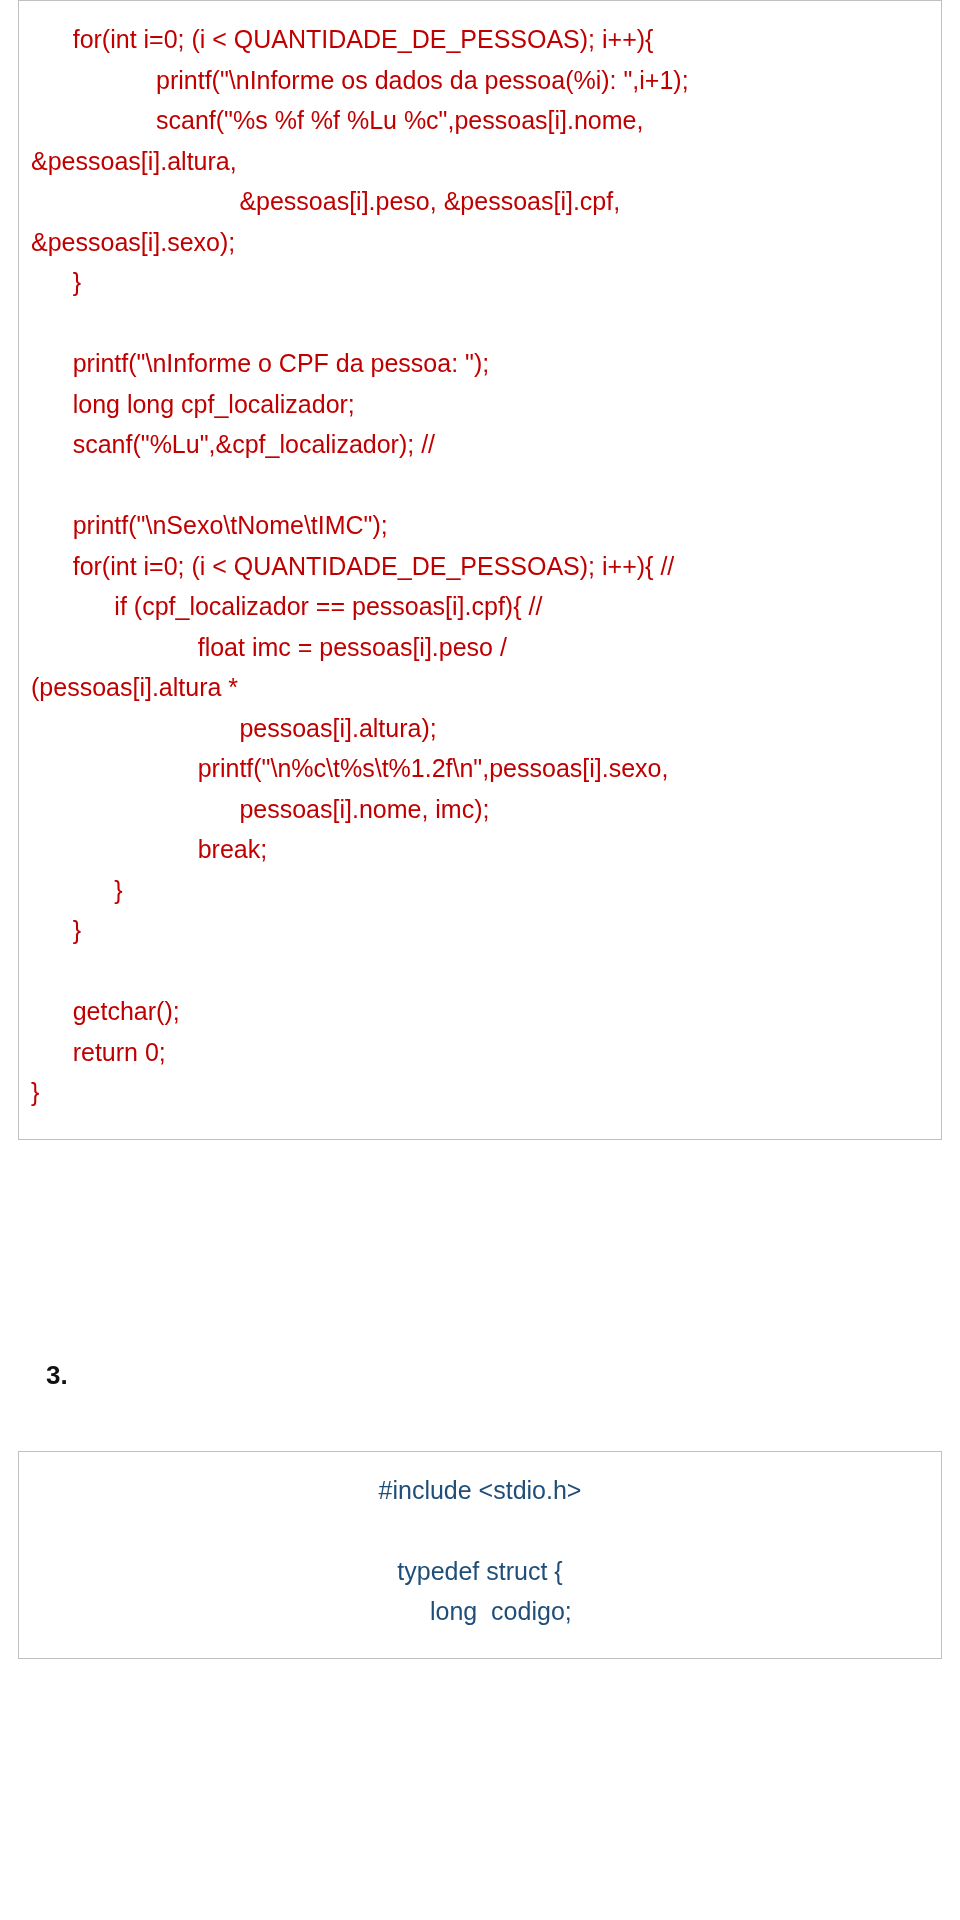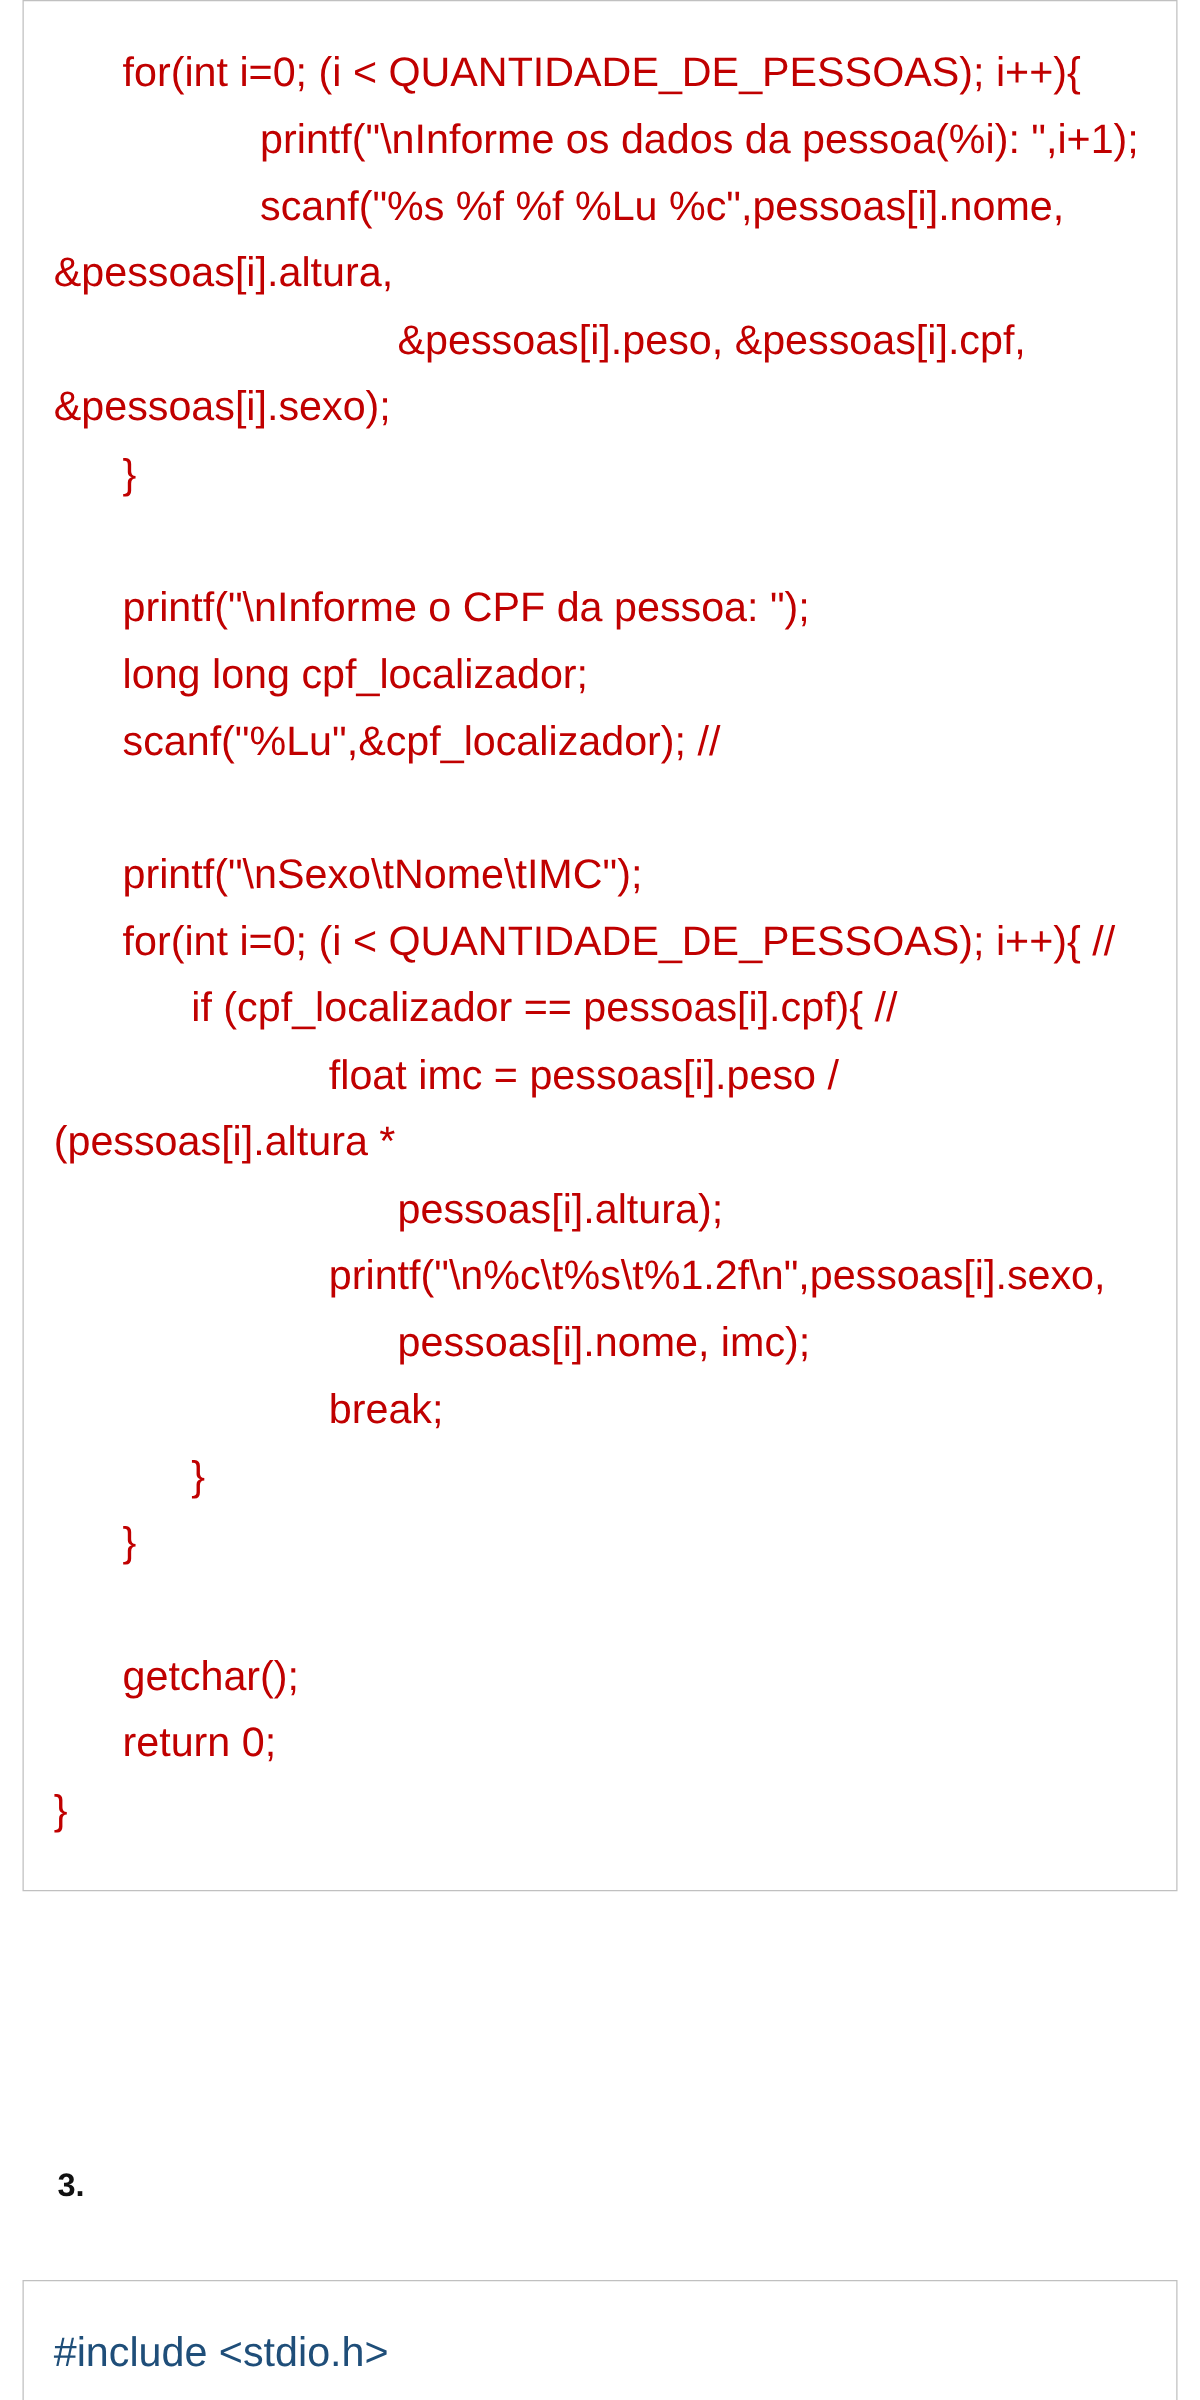--- a/index.html
+++ b/index.html
@@ -18,30 +18,31 @@
   .codebox {
     border: 1px solid #c0c0c0;
     margin: 0 18px 0 18px;
     padding: 18px 12px 26px 12px;
     box-sizing: border-box;
   }
   .codebox + .section-num {
     margin-top: 220px;
   }
   pre.code {
-    margin: 12px;
+    margin: 0;
     white-space: pre-wrap;
     word-wrap: break-word;
     font-family: Arial, Helvetica, sans-serif;
-    font-size: 33px;
+    font-size: 25px;
     line-height: 1.62;
     color: #c00000;
   }
   .blue pre.code {
     color: #1f4e79;
+    text-align: center;
   }
   .section-num {
     font-size: 26px;
     color: #111;
     margin: 0 18px 60px 46px;
     font-family: Arial, Helvetica, sans-serif;
     font-weight: bold;
   }
   .box2 {
     margin-top: 40px;

